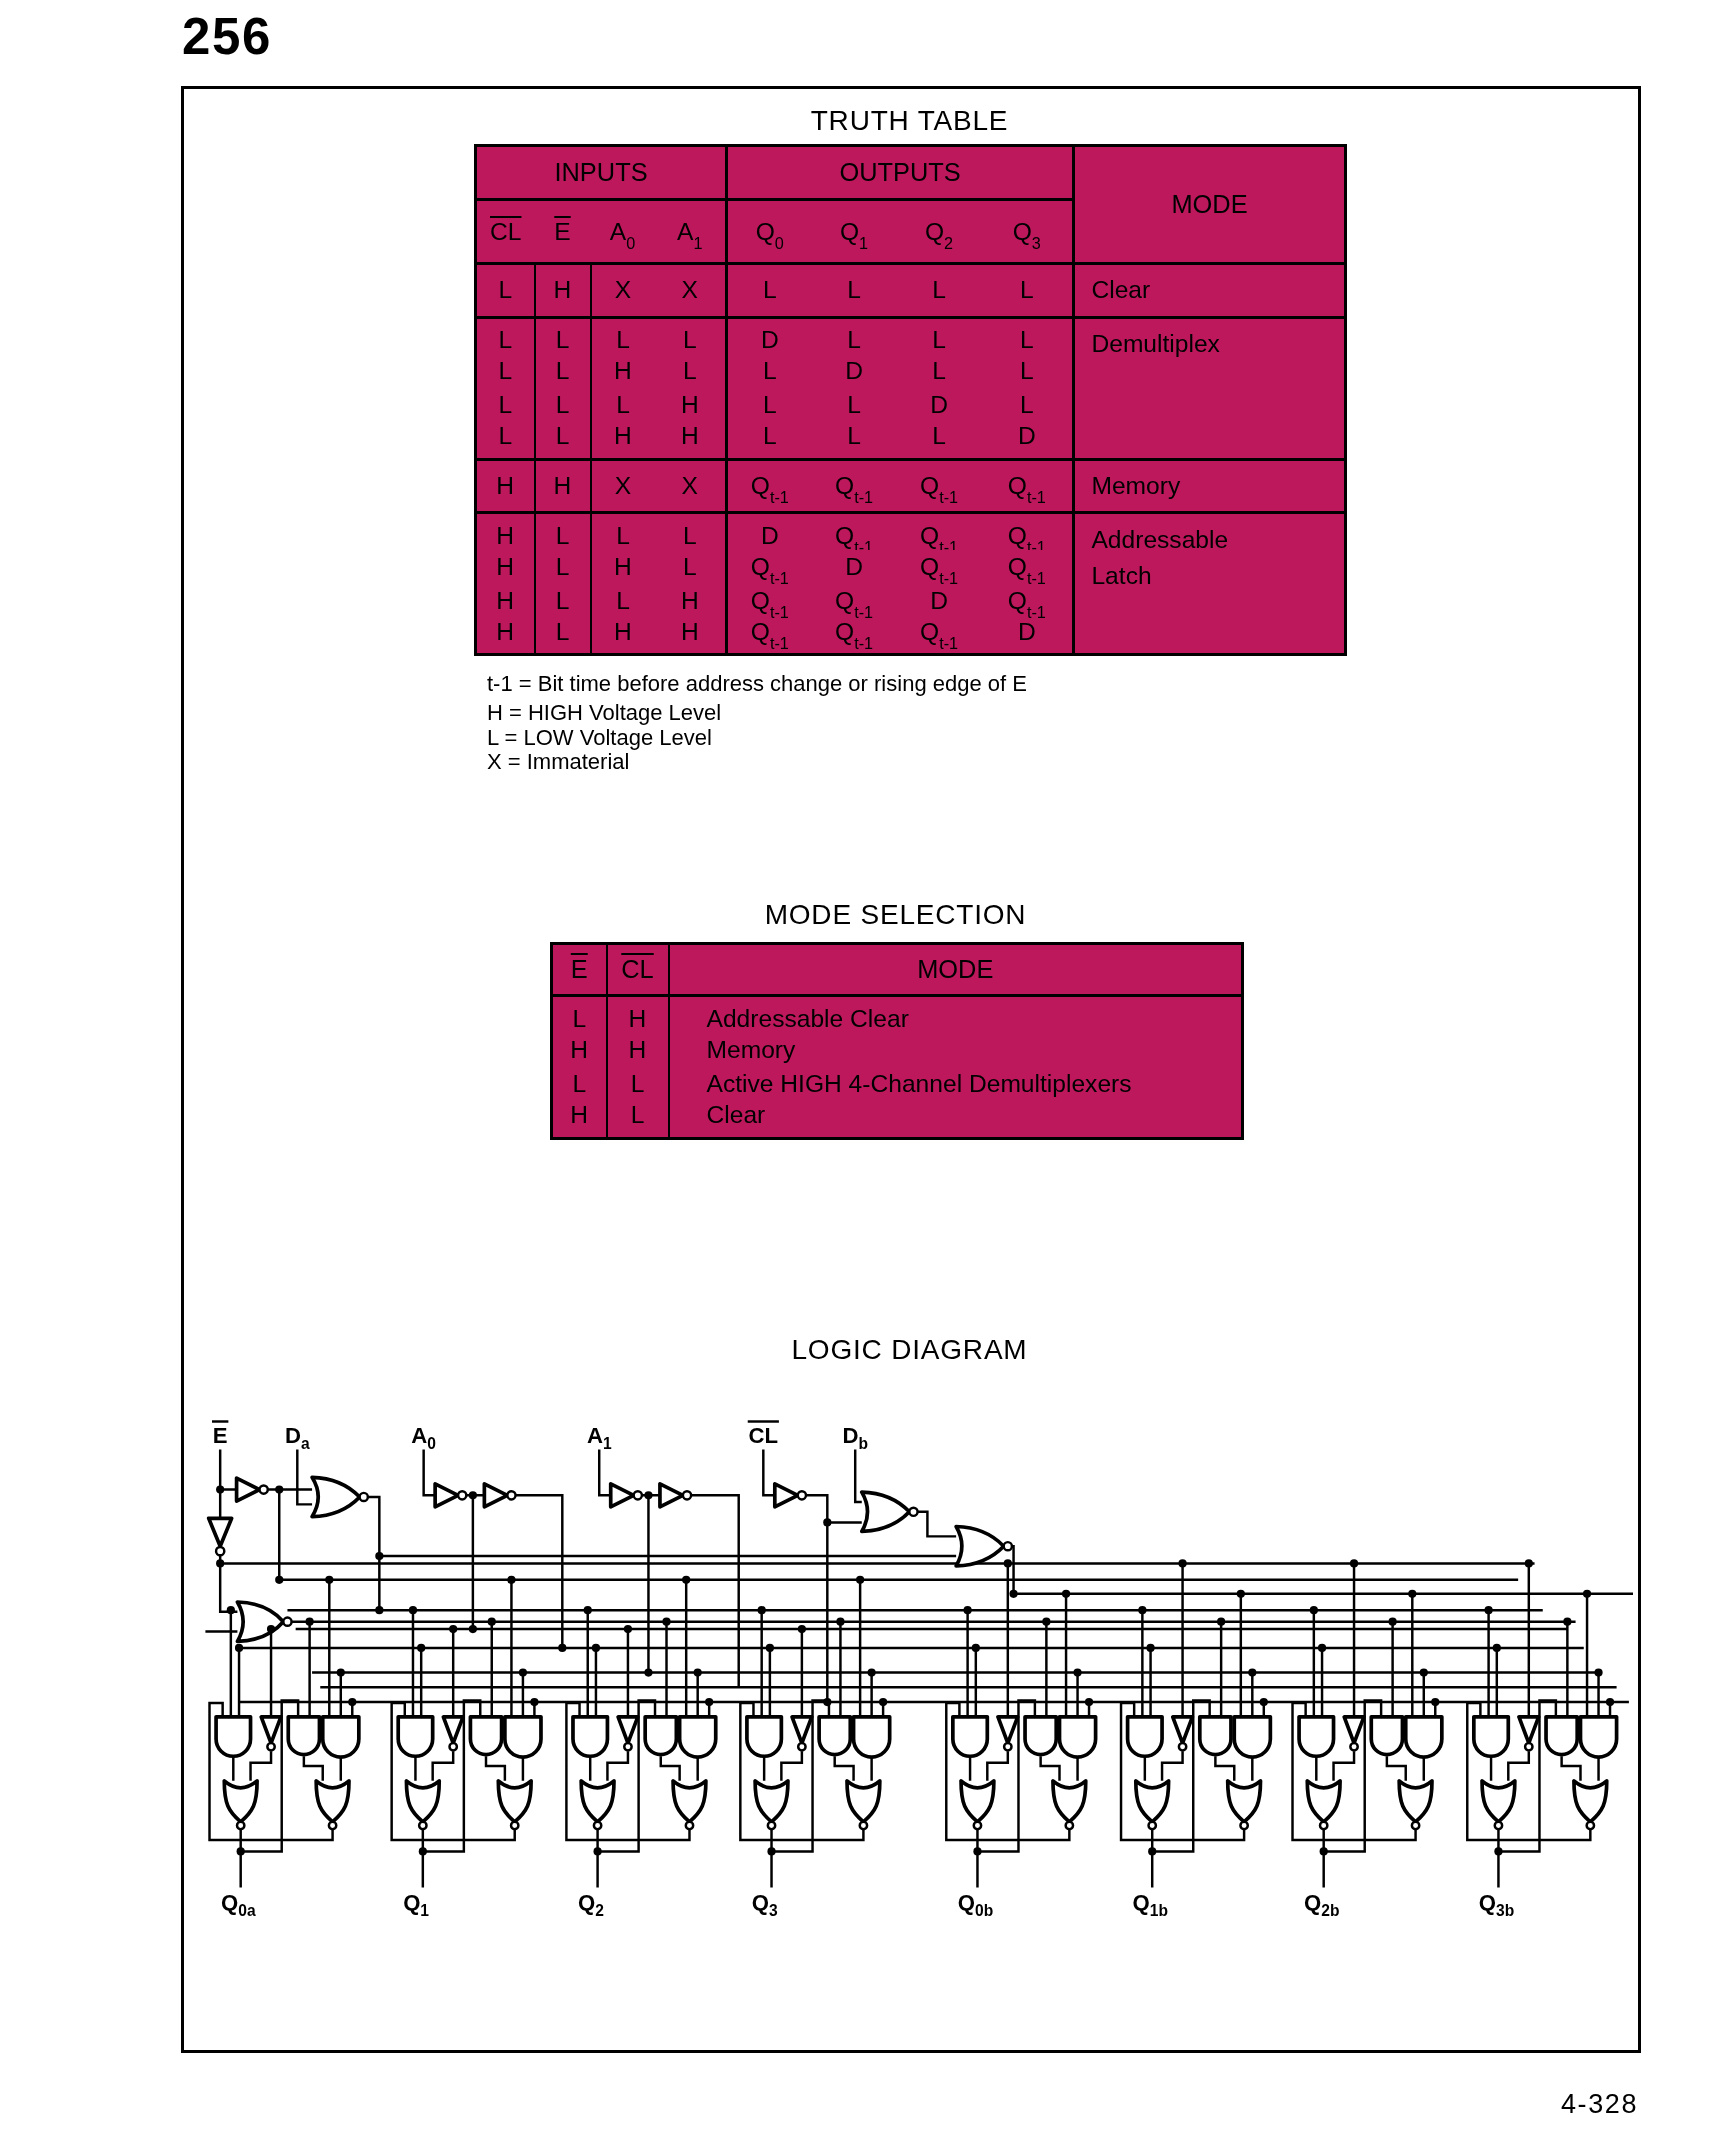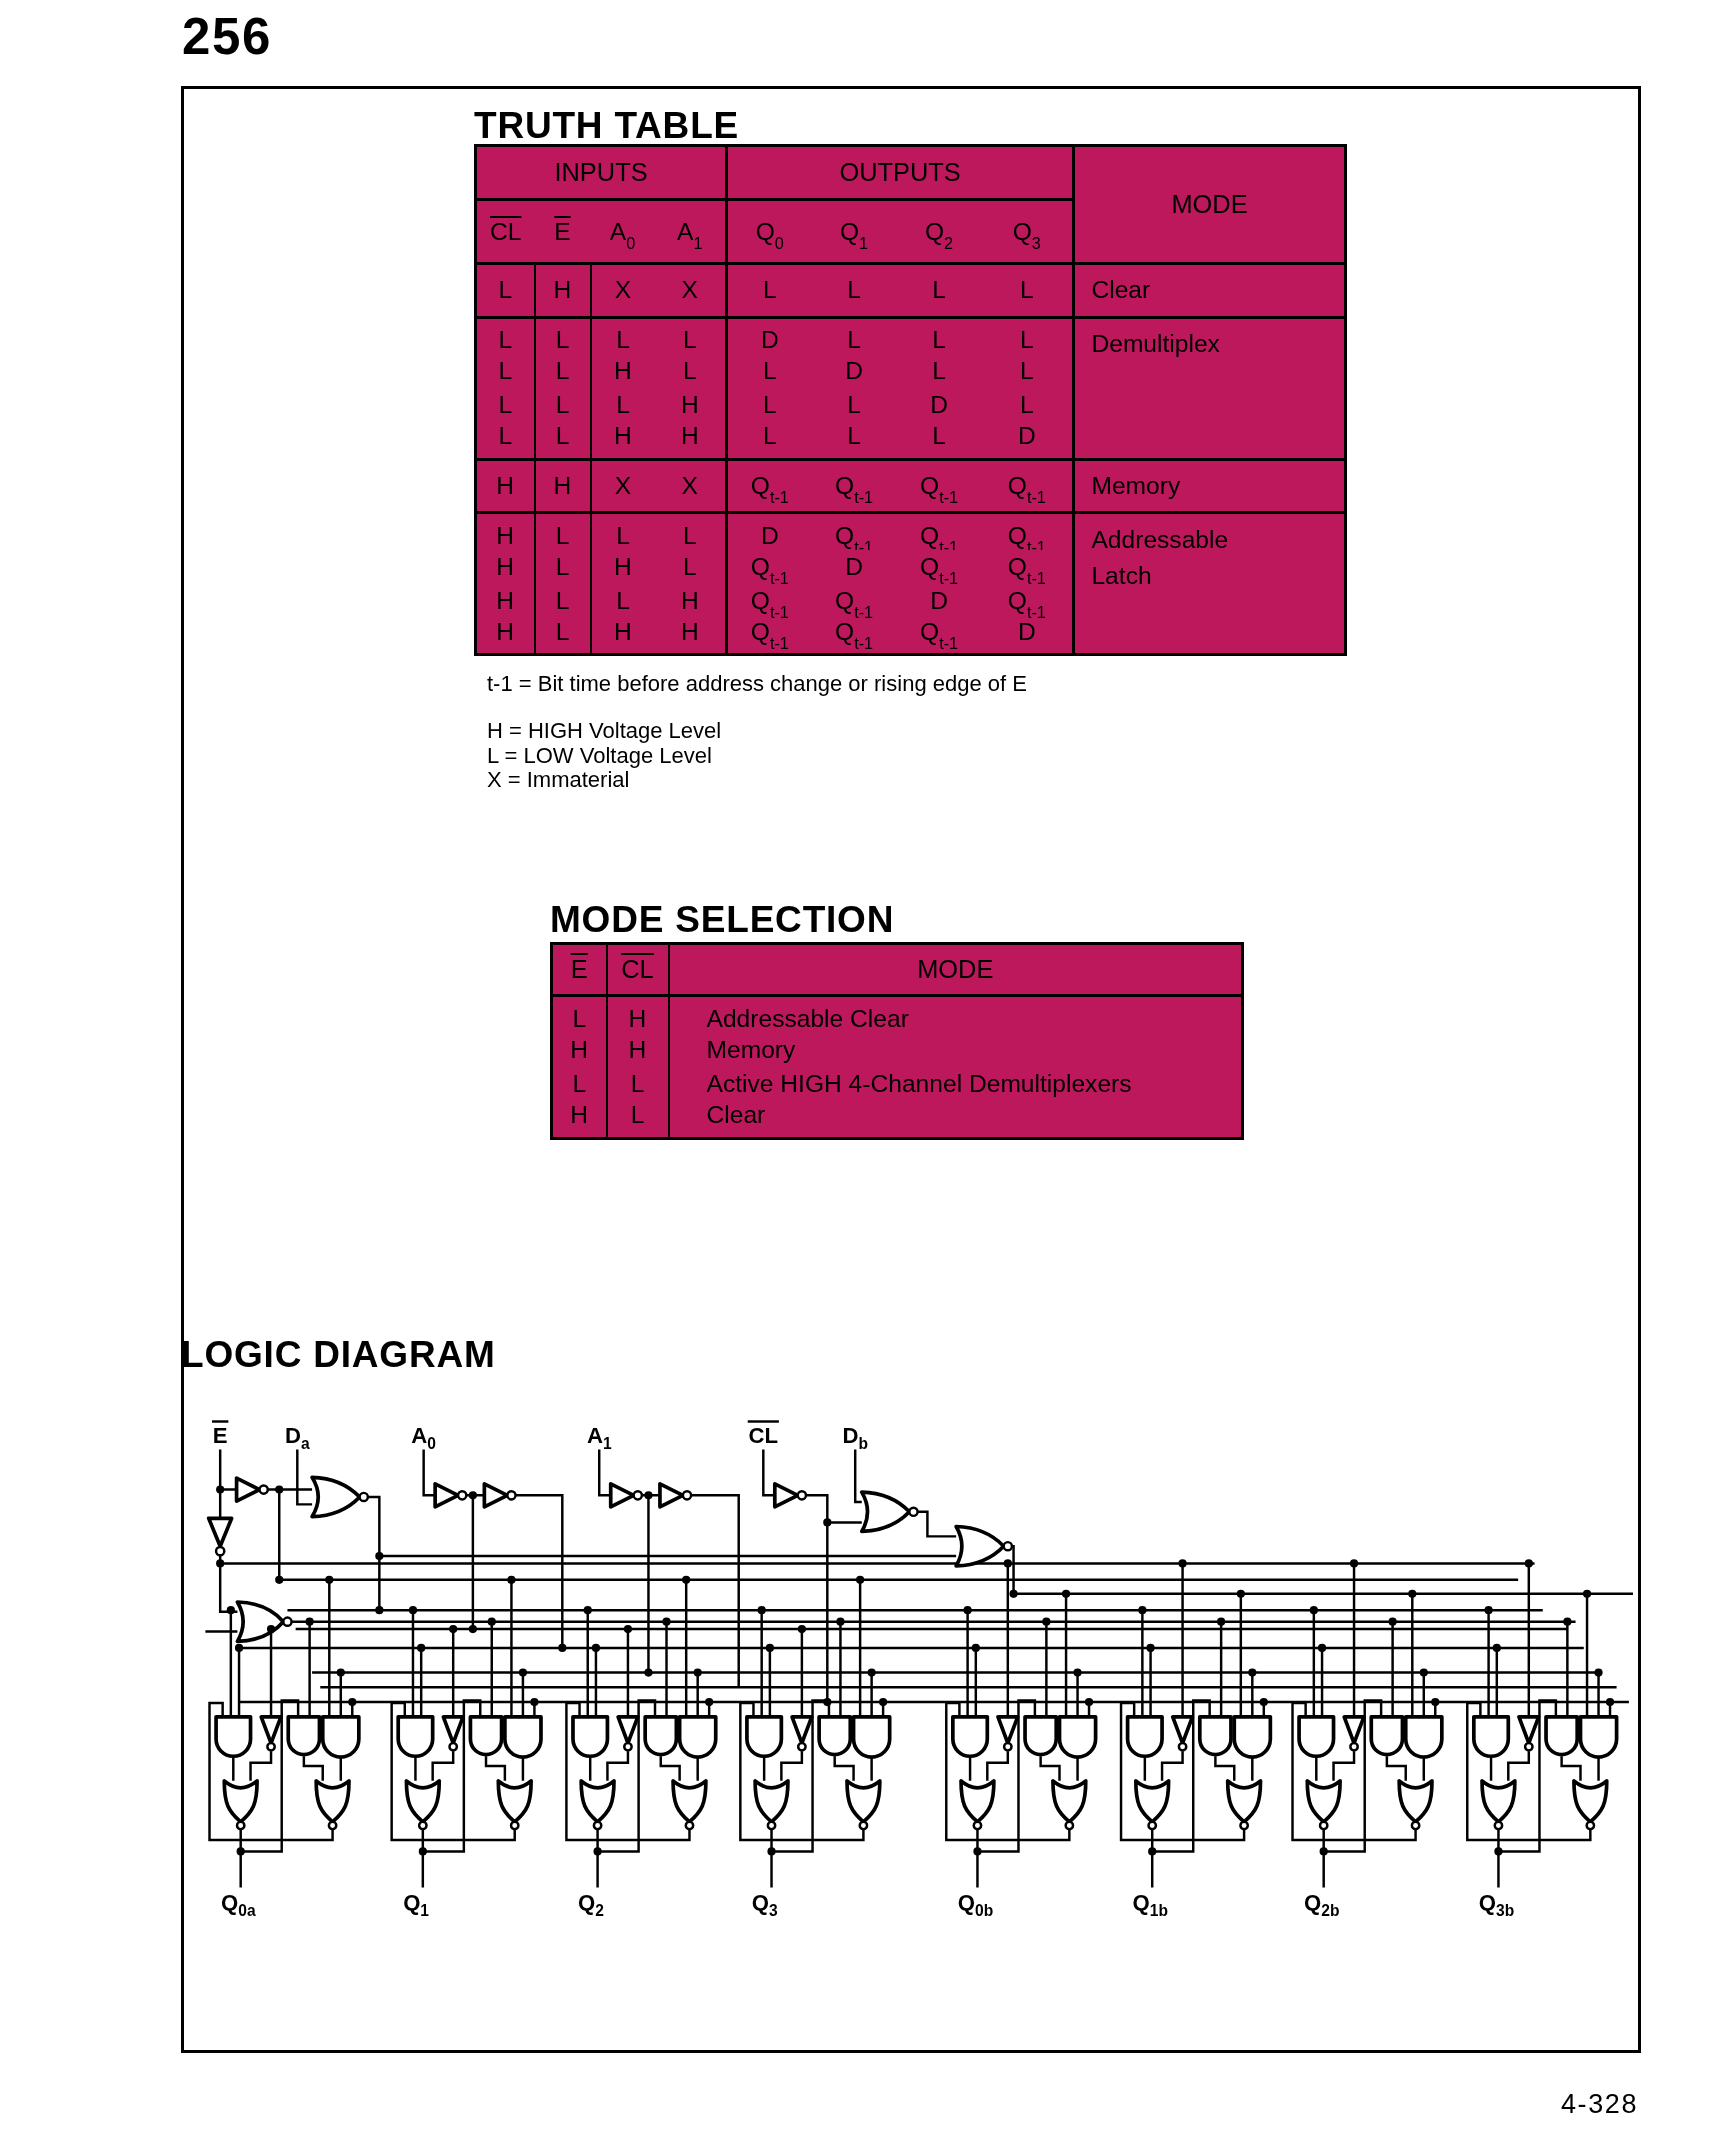--- a/index.html
+++ b/index.html
@@ -4,21 +4,21 @@
 <style>
   html,body{margin:0;padding:0}
   body{width:1733px;height:2140px;background:#fff;color:#000;
        font-family:"Liberation Sans",sans-serif;position:relative;overflow:hidden}
   .ov{text-decoration:overline}
   sub{font-size:0.66em;line-height:0;position:relative;bottom:-0.22em}
 
   #page-number{position:absolute;left:182px;top:6.6px;font-size:51px;font-weight:bold;letter-spacing:1.6px}
   #page-frame{position:absolute;left:181px;top:86px;width:1454px;height:1961px;border:3.3px solid #000}
 
-  .sec-title{position:absolute;font-size:37px;font-weight:bold;letter-spacing:0.8px;text-align:left}
+  .sec-title{position:absolute;font-size:28px;font-weight:normal;letter-spacing:0.8px;text-align:center}
   #tt-title{left:474px;width:871px;top:105px}
   #ms-title{left:550px;width:691px;top:899px}
   #ld-title{left:181px;width:1457px;top:1334px}
 
   table{border-collapse:collapse;table-layout:fixed;position:absolute;background:#be185d;border:3.3px solid #000}
   th,td{padding:0;font-weight:400;font-size:24.6px;text-align:center;vertical-align:middle;overflow:hidden}
   .vr3{border-right:2.5px solid #000}
   .vr4{border-right:3.3px solid #000}
 
   #truth-table{left:474px;top:144px;width:871px}
@@ -32,21 +32,21 @@
   td.modecell{text-align:left;padding-left:16.4px;vertical-align:top;white-space:pre-line;line-height:36px}
 
   #mode-table{left:550px;top:942px;width:691px}
   #mode-table thead th{height:49px;border-bottom:3.3px solid #000;font-size:25.4px}
   #mode-table tbody tr{height:34px}
   #mode-table tbody tr:first-child td{padding-top:8.2px}
   #mode-table tbody tr:last-child td{padding-bottom:8.2px}
   #mode-table td.m2{text-align:left;padding-left:37px}
 
   #notes{position:absolute;left:487px;top:671px;font-size:22px}
-  #notes .n1{margin-bottom:22px}
+  #notes .n1{margin-bottom:4px}
   #notes .nl{line-height:24.6px}
 
   #ld{position:absolute;left:189px;top:1395px}
   #ld .w{stroke:#000;stroke-width:3;fill:none}
   #ld .g{stroke:#000;stroke-width:4.5;fill:#fff;stroke-linejoin:round}
   #ld .b{stroke:#000;stroke-width:3;fill:#fff}
   #ld .d{fill:#000;stroke:none}
   #ld text{font-weight:bold;font-size:27px}
 
   #page-footer{position:absolute;left:181px;top:2089px;width:1457px;text-align:right;

